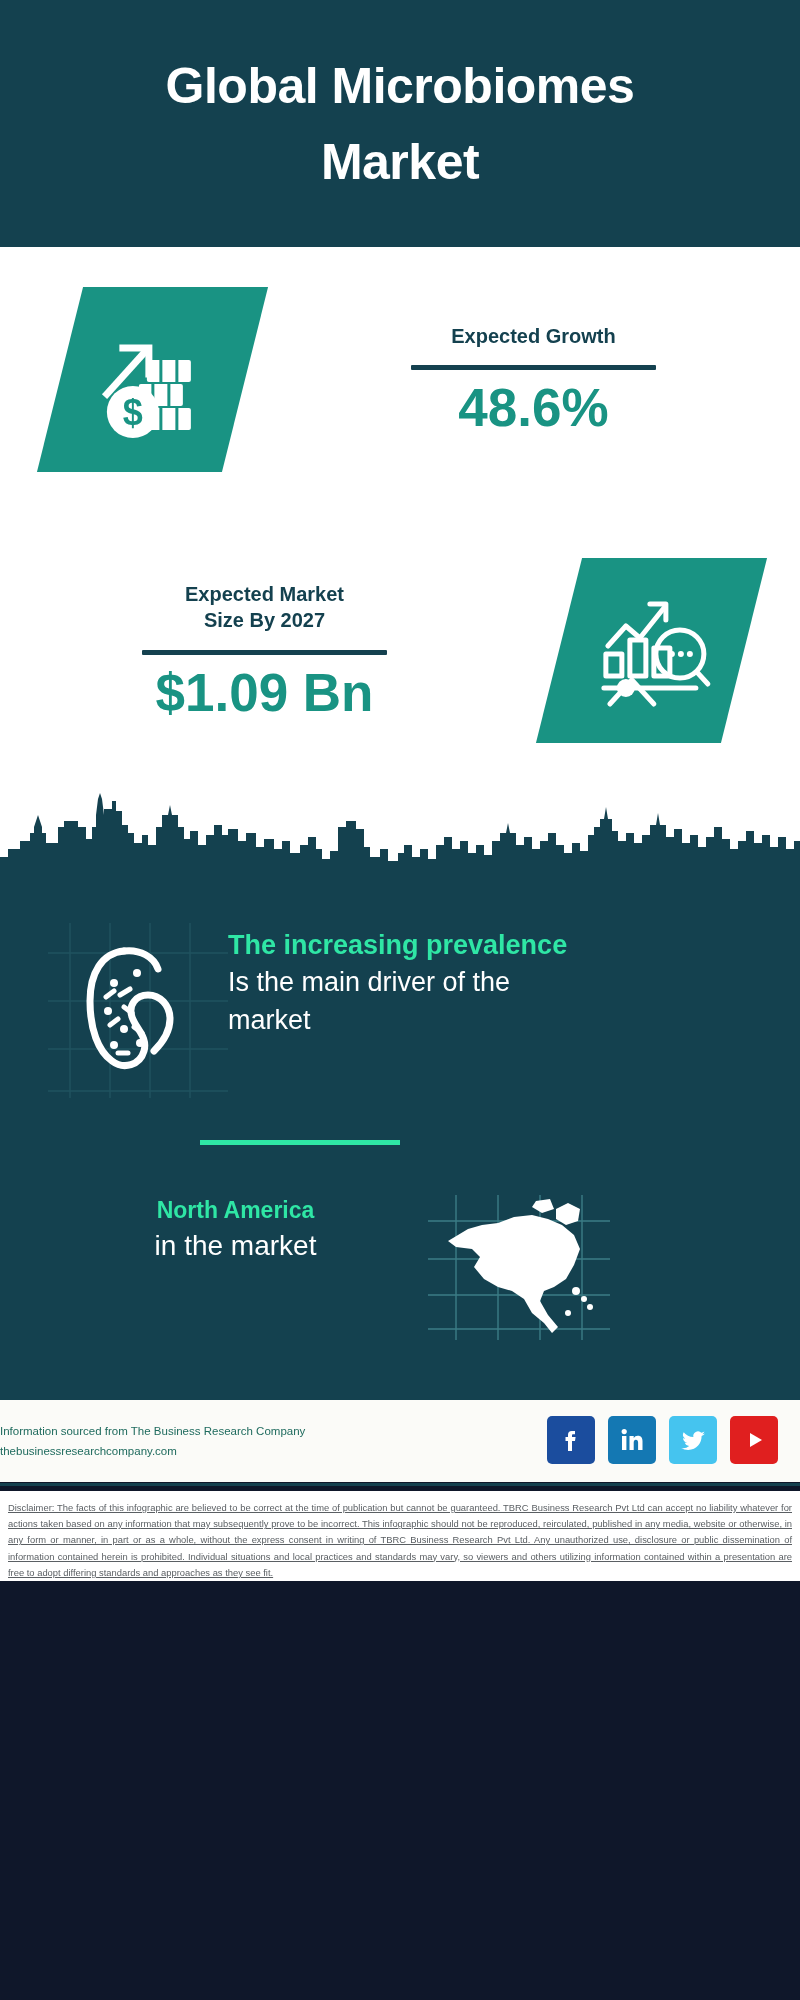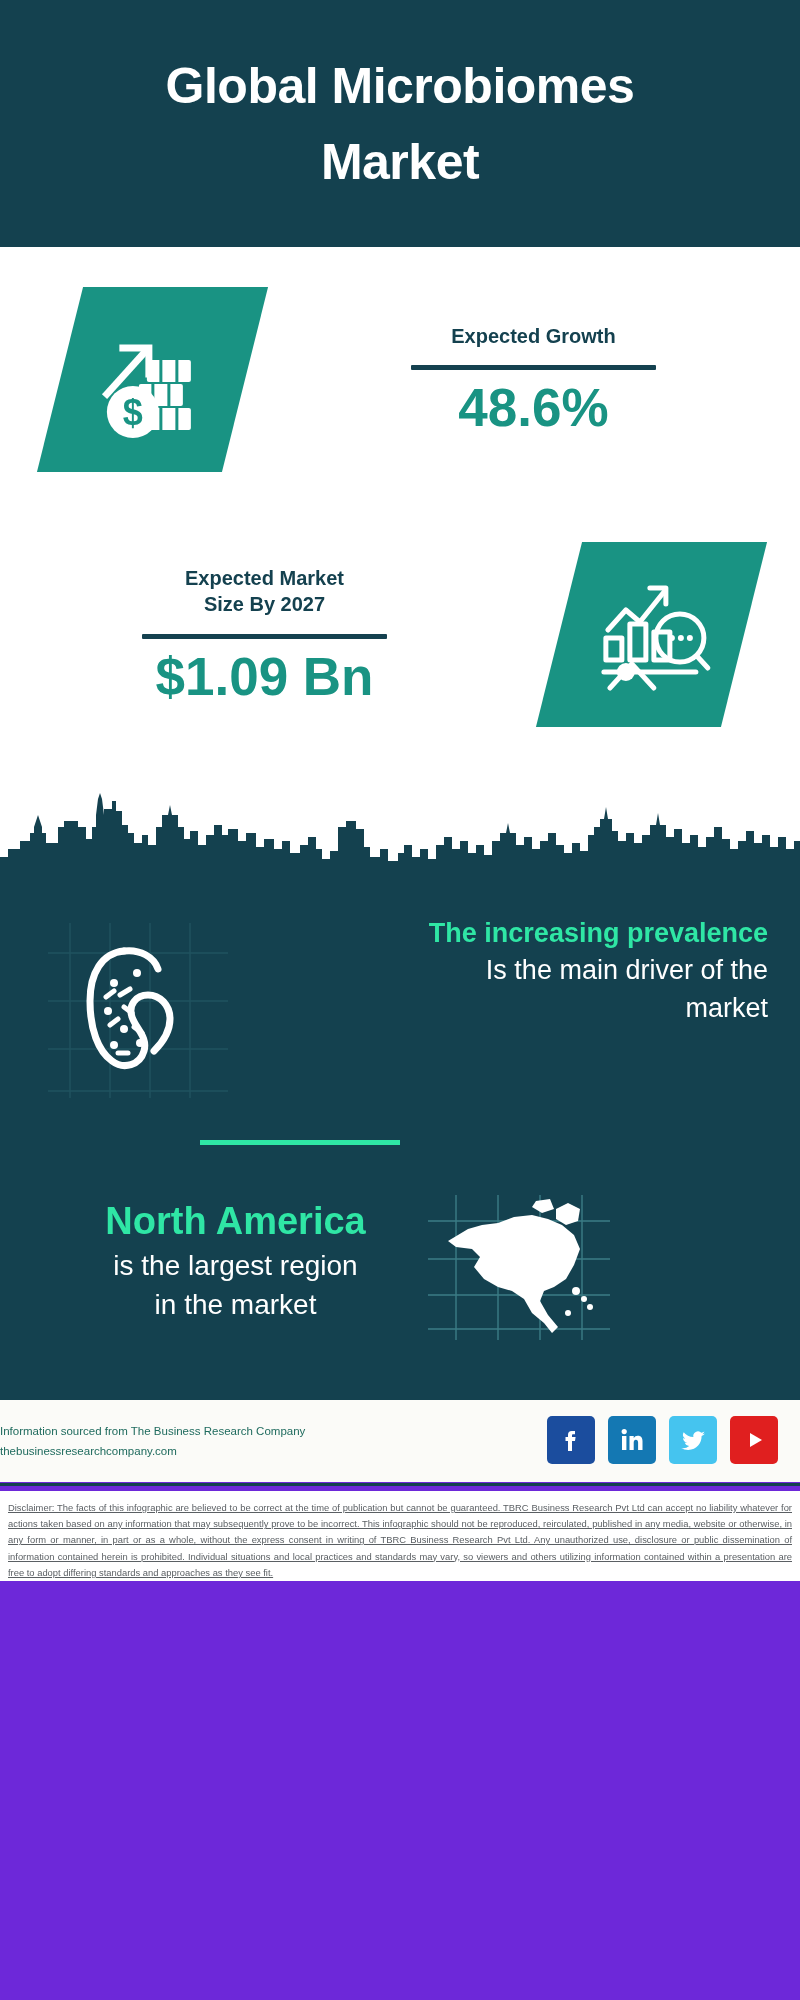--- a/index.html
+++ b/index.html
@@ -2,21 +2,21 @@
 <html><head>
 <meta charset="utf-8">
 <style>
   * { box-sizing: border-box; margin: 0; padding: 0; }
   html, body {
     width: 800px; height: 2000px;
     background: #ffffff;
     font-family: "Liberation Sans", sans-serif;
     overflow: hidden;
   }
-  .page { position: relative; width: 800px; height: 2000px; background: #6d28d9; }
+  .page { position: relative; width: 800px; height: 2000px; background: #0f172a; }
 
   
   .header {
     position: absolute; top: 0; left: 0;
     width: 800px; height: 247px;
     background: #14414f;
     display: flex; align-items: center; justify-content: center;
   }
   .header-title {
     color: #ffffff;
@@ -26,21 +26,21 @@
     text-align: center;
     letter-spacing: -0.5px;
     width: 640px;
   }
 
   
   .stats { position: absolute; top: 247px; left: 0; width: 800px; height: 715px; background:#fff; }
 
   .stat-row { position: absolute; display: flex; align-items: center; width: 800px; }
   .stat-row.one { top: 40px; }
-  .stat-row.two { top: 295px; }
+  .stat-row.two { top: 311px; }
 
   .badge {
     width: 185px; height: 185px;
     background: #199383;
     transform: skewX(-14deg);
     display: flex; align-items: center; justify-content: center;
     flex: none;
   }
   .badge > svg { transform: skewX(14deg); }
 
@@ -66,37 +66,37 @@
   .skyline { position: absolute; top: 787px; left: 0; width: 800px; height: 100px; }
   .skyline svg { display: block; width: 800px; height: 100px; }
 
   
   .grid-bg { position: absolute; opacity: 0.30; }
   .grid-bg svg { display: block; }
 
   .driver-block { position: absolute; top: 915px; left: 0; width: 800px; height: 230px; }
   .gut-icon { position: absolute; left: 62px; top: 18px; width: 150px; height: 150px; }
   .driver-text {
-    position: absolute; left: 228px; top: 0px; width: 540px; text-align: right;
+    position: absolute; left: 228px; top: 12px; width: 540px; text-align: left;
   }
   .driver-hi {
     color: #2fe6a5; font-size: 27px; font-weight: bold; line-height: 1.38;
   }
   .driver-sub {
     color: #ffffff; font-size: 27px; font-weight: normal; line-height: 1.38;
   }
 
   .mid-rule {
     position: absolute; top: 1140px; left: 200px;
     width: 200px; height: 5px; background: #2fe6a5;
   }
 
   .region-block { position: absolute; top: 1195px; left: 0; width: 800px; height: 160px; }
   .region-text { position: absolute; left: 38px; top: 0; width: 395px; text-align: center; }
-  .region-hi { color: #2fe6a5; font-size: 38px; font-weight: bold; line-height: 1.38; }
+  .region-hi { color: #2fe6a5; font-size: 23px; font-weight: bold; line-height: 1.38; }
   .region-sub { color: #ffffff; font-size: 28px; font-weight: normal; line-height: 1.38; }
   .map-icon { position: absolute; left: 428px; top: 0px; width: 182px; height: 145px; }
 
   
   .source-bar {
     position: absolute; top: 1400px; left: 0; width: 800px; height: 82px;
     background: #fbfbf8;
     display: flex; align-items: center;
   }
   .source-text { }
@@ -246,21 +246,20 @@
       <div class="driver-sub">Is the main driver of the</div>
       <div class="driver-sub">market</div>
     </div>
   </div>
 
   <div class="mid-rule"></div>
 
   <div class="region-block">
     <div class="region-text">
       <div class="region-hi">North America</div>
-      <div class="region-sub">is the largest region</div>
       <div class="region-sub">in the market</div>
     </div>
     <div class="map-icon">
       <svg width="182" height="145" viewBox="0 0 182 145">
         <g stroke="#3b7d86" stroke-width="1.4" fill="none">
           <line x1="28" y1="0" x2="28" y2="145"></line>
           <line x1="70" y1="0" x2="70" y2="145"></line>
           <line x1="112" y1="0" x2="112" y2="145"></line>
           <line x1="154" y1="0" x2="154" y2="145"></line>
           <line x1="0" y1="26" x2="182" y2="26"></line>

